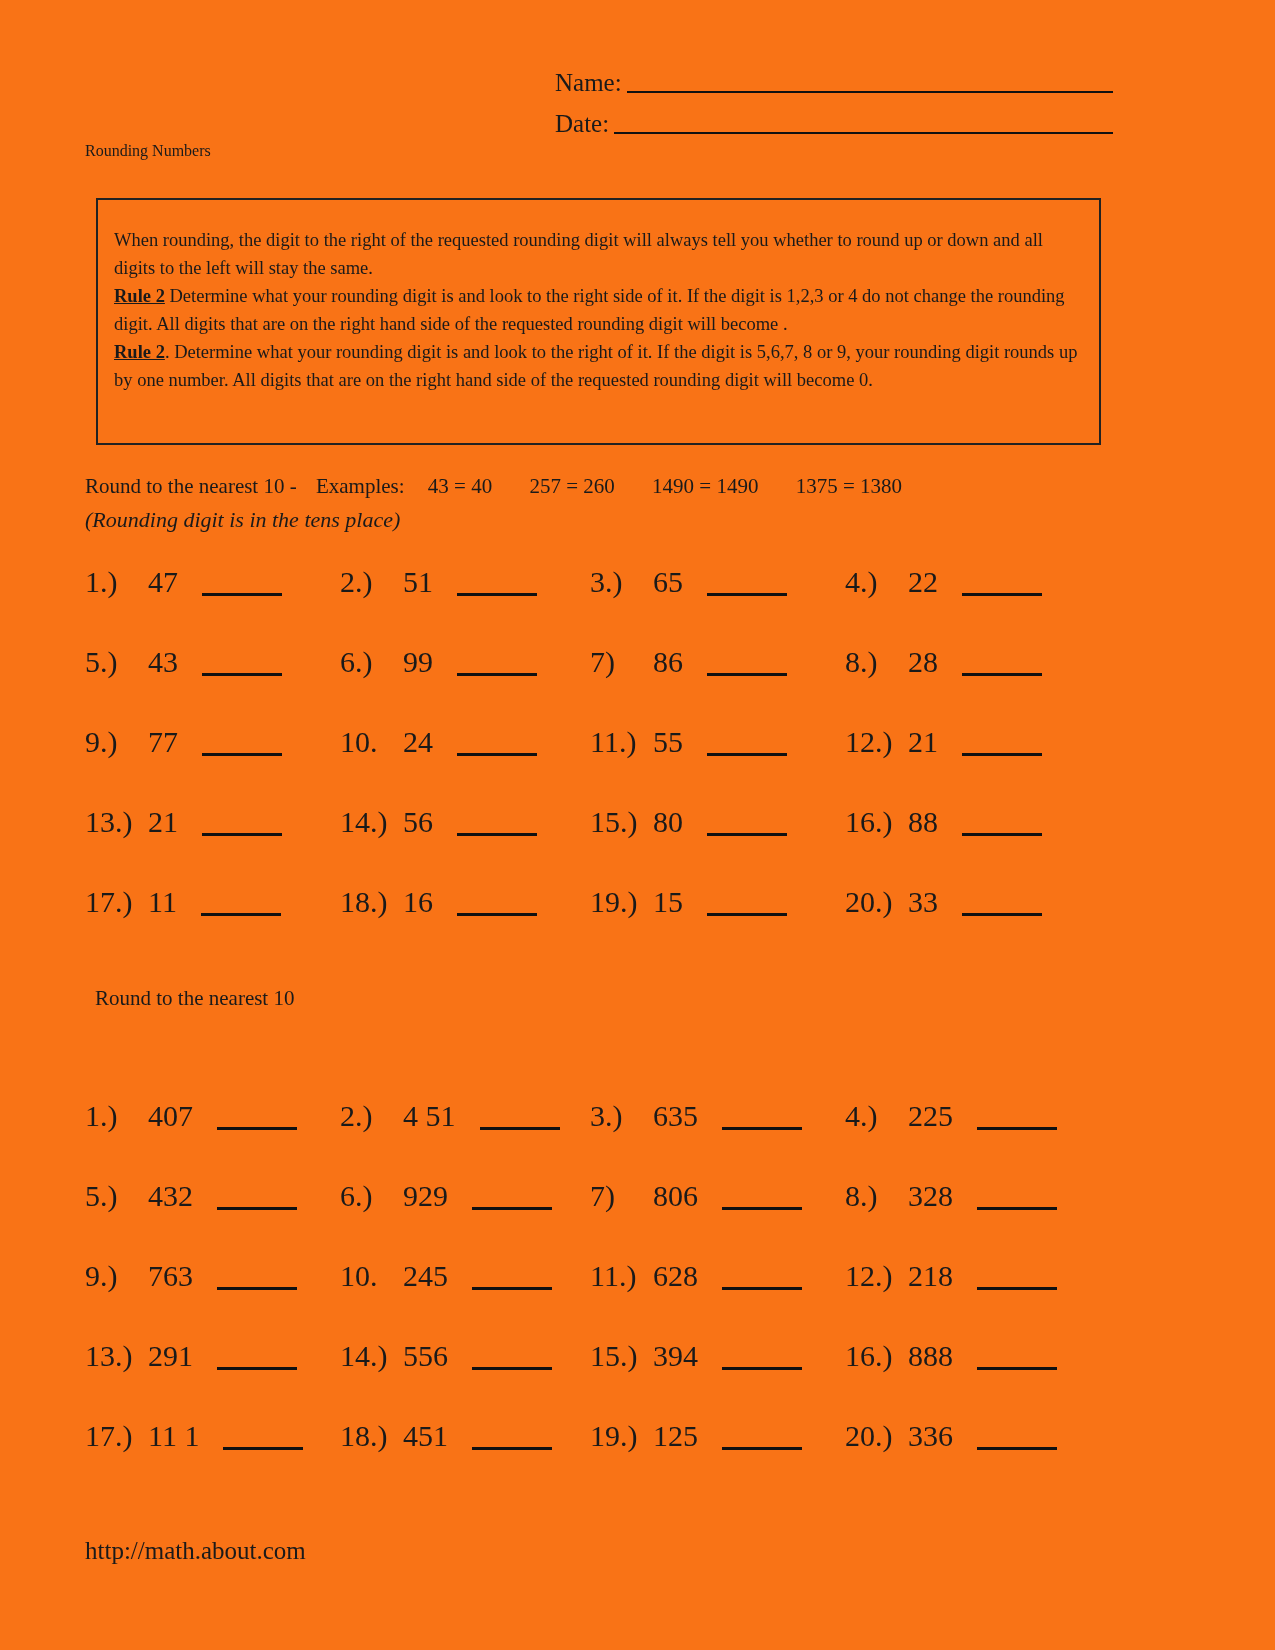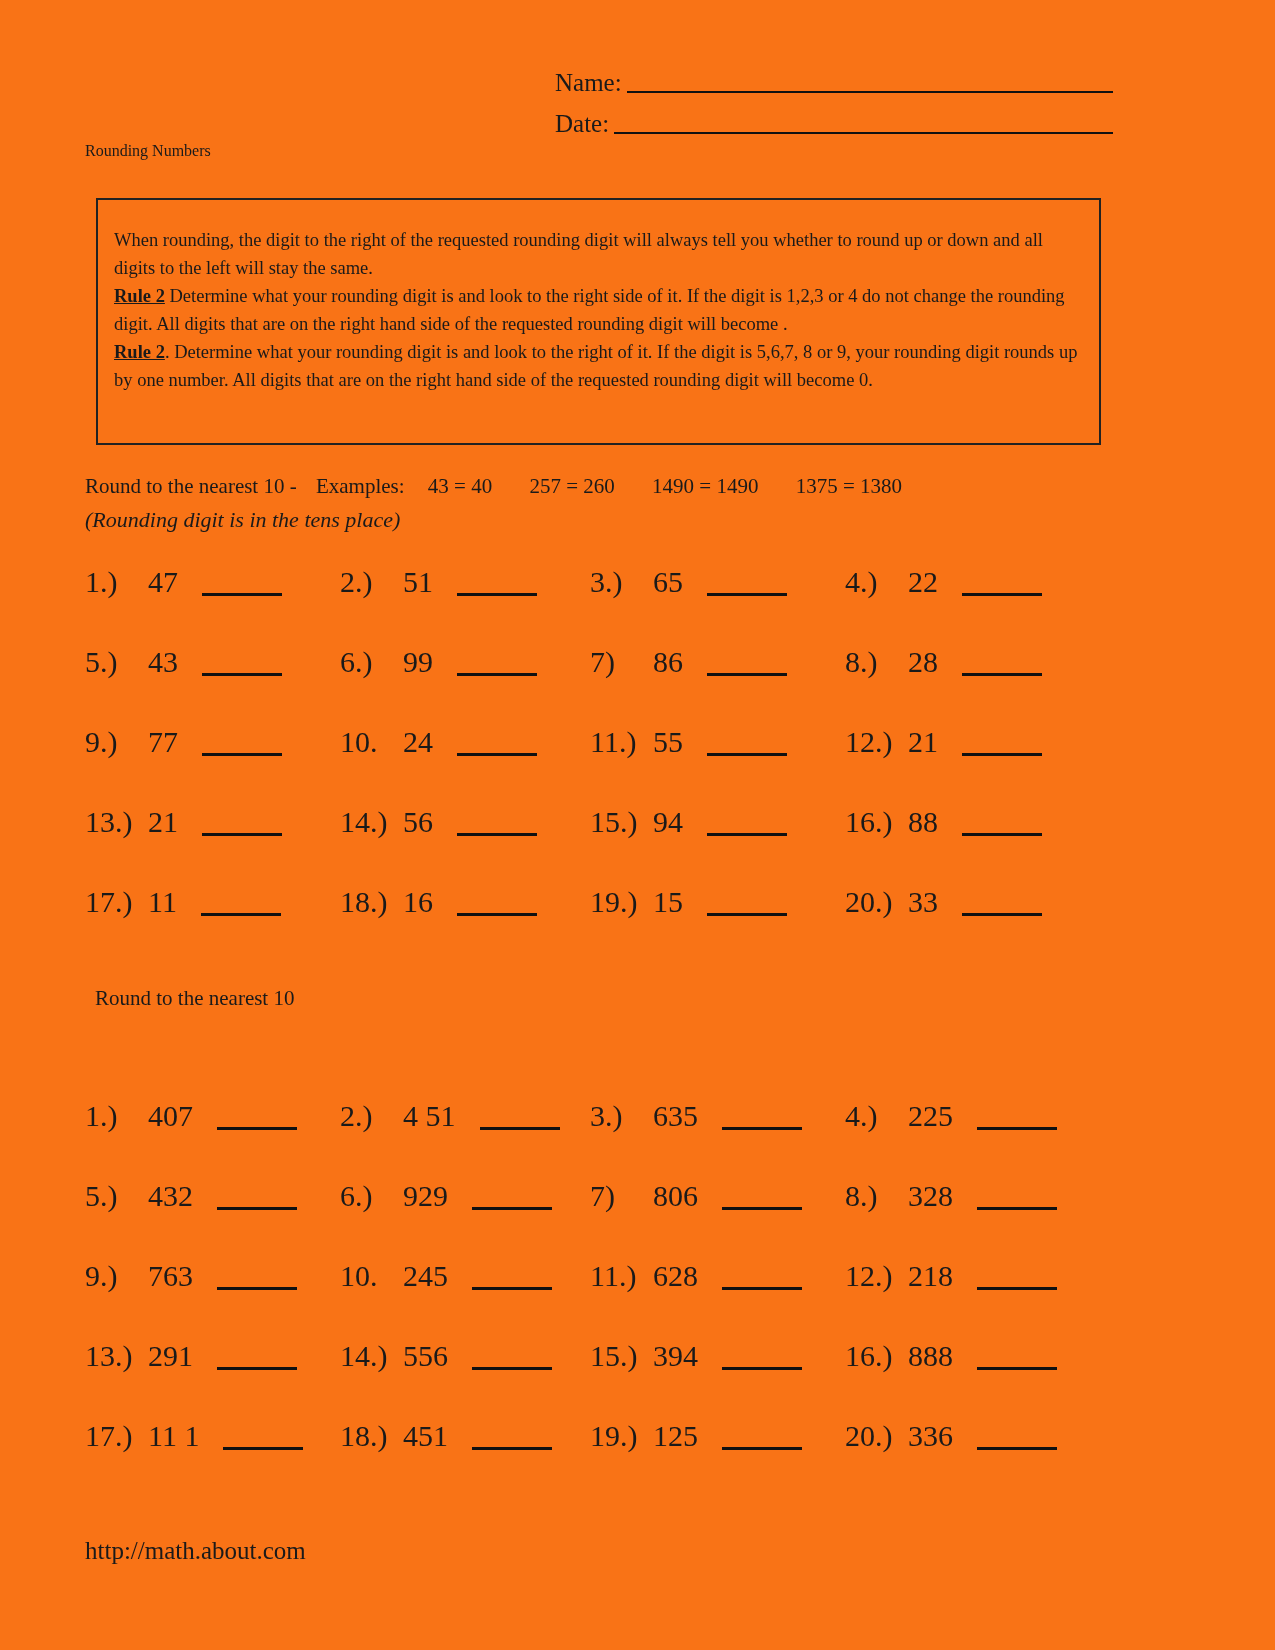--- a/index.html
+++ b/index.html
@@ -182,21 +182,21 @@
       </div>
 
       <div class="problem">
         <span class="pnum">14.)</span>
         <span class="pval">56</span>
         <span class="pblank"></span>
       </div>
 
       <div class="problem">
         <span class="pnum">15.)</span>
-        <span class="pval">94</span>
+        <span class="pval">80</span>
         <span class="pblank"></span>
       </div>
 
       <div class="problem">
         <span class="pnum">16.)</span>
         <span class="pval">88</span>
         <span class="pblank"></span>
       </div>
 
       <div class="problem">

